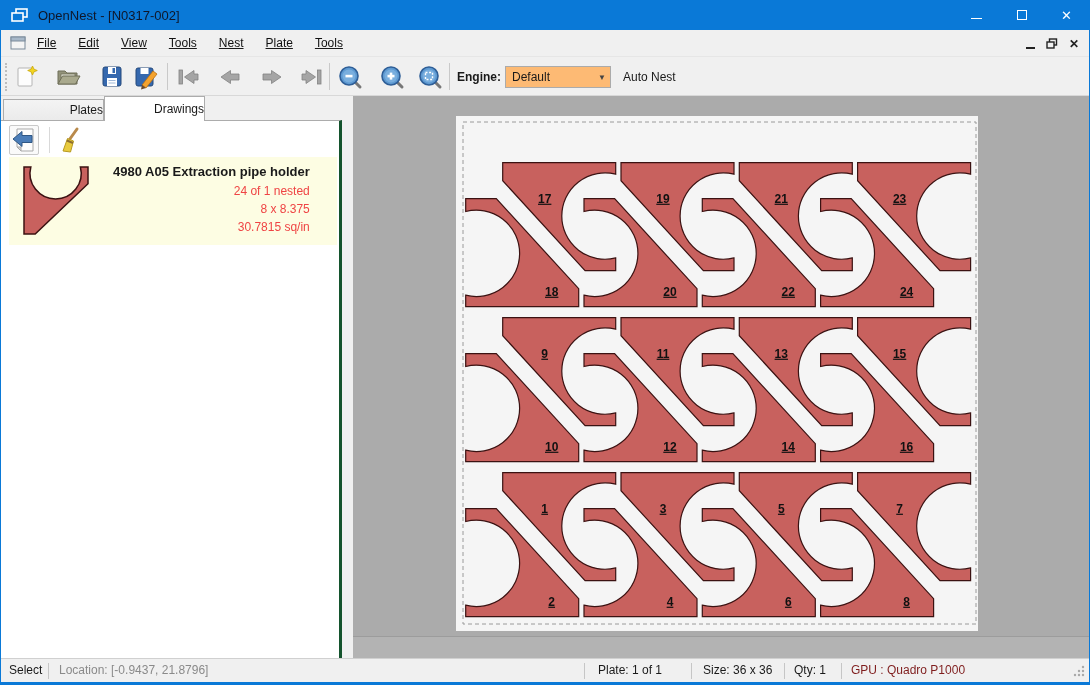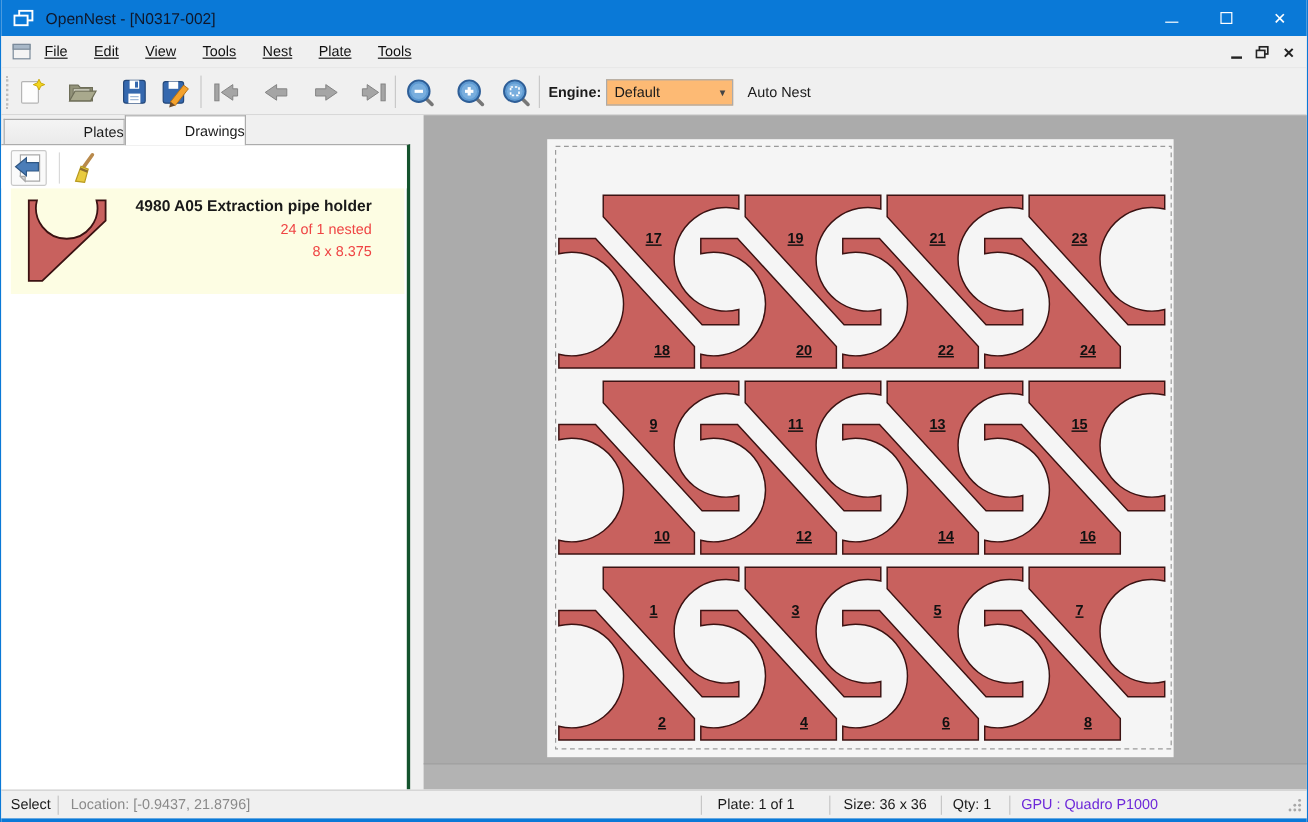--- a/index.html
+++ b/index.html
@@ -258,20 +258,21 @@
     </div>
 
     <div class="drawing-item">
       <svg class="thumb" viewBox="0 0 80 72">
         <path id="thumb-part" transform="translate(7,2)" d="M 0 0 L 6.8 0 A 25.6 25.6 0 1 0 56.4 0 L 64 0 L 64 16.8 L 11.2 67 L 0 67 Z" fill="#C8615E" stroke="#3B1212" stroke-width="1.5"></path>
       </svg>
       <div class="item-text">
         <div class="item-title">4980 A05 Extraction pipe holder</div>
         <div class="item-sub">24 of 1 nested</div>
         <div class="item-sub">8 x 8.375</div>
+        <div class="item-sub">30.7815 sq/in</div>
       </div>
     </div>
   </div>
 
   <div class="splitter"></div>
 
   <div class="canvas">
     <svg id="plate-svg" width="738" height="540" viewBox="0 0 738 540">
         <rect x="103" y="20" width="522" height="515" fill="#F5F5F5"></rect>
         <rect x="110" y="26" width="513" height="502" fill="none" stroke="#9a9a9a" stroke-dasharray="4 3"></rect>
@@ -331,21 +332,21 @@
     <span class="sb-item" style="left:8px">Select</span>
     <div class="sb-sep" style="left:47px"></div>
     <span class="sb-item sb-loc" style="left:58px">Location: [-0.9437, 21.8796]</span>
     <div class="sb-sep" style="left:583px"></div>
     <span class="sb-item" style="left:597px">Plate: 1 of 1</span>
     <div class="sb-sep" style="left:690px"></div>
     <span class="sb-item" style="left:702px">Size: 36 x 36</span>
     <div class="sb-sep" style="left:783px"></div>
     <span class="sb-item" style="left:793px">Qty: 1</span>
     <div class="sb-sep" style="left:840px"></div>
-    <span class="sb-item sb-gpu" style="left: 850px; color: #6d28d9;">GPU : Quadro P1000</span>
+    <span class="sb-item sb-gpu" style="left: 850px; color: #7f1d1d;">GPU : Quadro P1000</span>
     <svg class="grip" viewBox="0 0 14 14">
       <g fill="#a8a8a8">
         <circle cx="11" cy="3" r="1.2"></circle>
           <circle cx="7" cy="7" r="1.2"></circle>
           <circle cx="11" cy="7" r="1.2"></circle>
         <circle cx="3" cy="11" r="1.2"></circle>
           <circle cx="7" cy="11" r="1.2"></circle>
           <circle cx="11" cy="11" r="1.2"></circle>
       </g>
     </svg>

